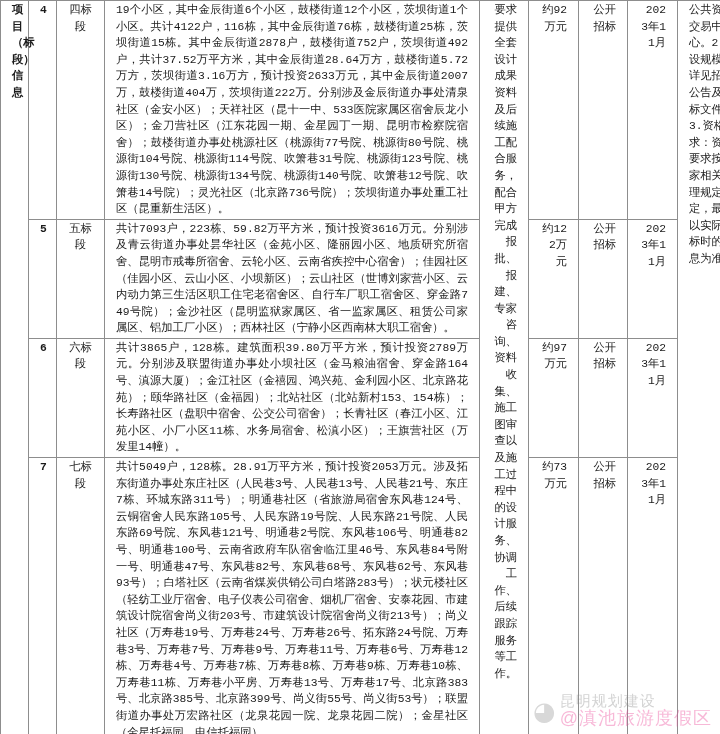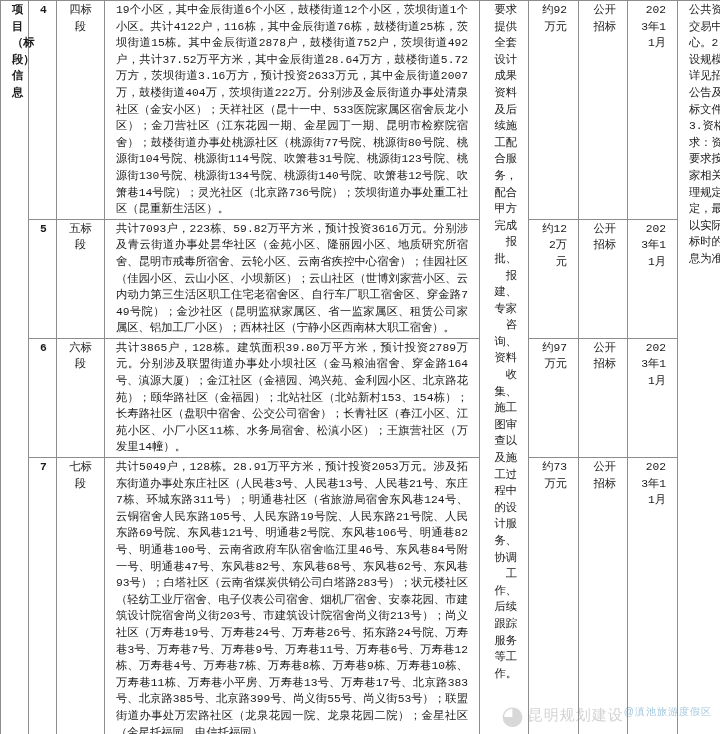--- a/index.html
+++ b/index.html
@@ -131,32 +131,32 @@
     user-select: none;
   }
   .wm-weibo {
     font-size: 26px;
     color: #9a9a9a;
     line-height: 1;
     font-family: "DejaVu Sans", sans-serif;
   }
   .wm-text {
     display: flex;
-    flex-direction: row;
+    flex-direction: column;
     line-height: 1.05;
   }
   .wm-top {
     font-size: 15px;
     color: #8c8c8c;
     font-family: "Liberation Sans", sans-serif;
     letter-spacing: 1px;
   }
   .wm-bot {
-    font-size: 10px;
-    color: #0369a1;
+    font-size: 18px;
+    color: #ec4899;
     font-family: "Liberation Sans", sans-serif;
     letter-spacing: 1px;
   }
 </style>
 </head>
 <body>
 
 <div class="doc">
 
   <table class="tender">

